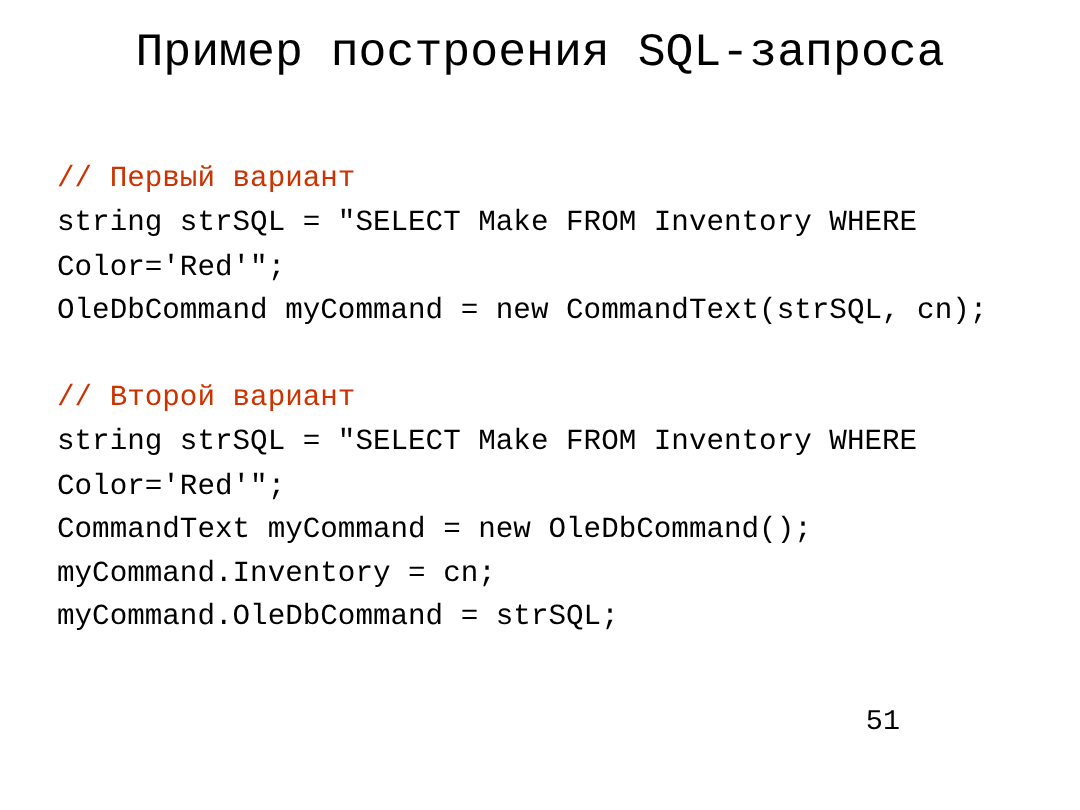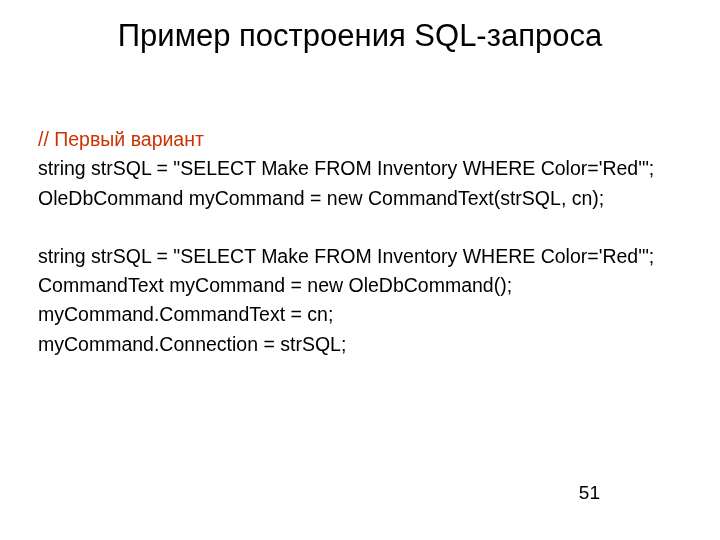--- a/index.html
+++ b/index.html
@@ -9,70 +9,71 @@
     height: 540px;
     background: #ffffff;
     font-family: Arial, Helvetica, sans-serif;
     color: #000000;
   }
   .slide {
     position: relative;
     width: 720px;
     height: 540px;
     box-sizing: border-box;
+    font-family: Liberation Mono, monospace;
   }
   .title {
     position: absolute;
     top: 18px;
     left: 0;
     width: 100%;
     text-align: center;
     font-size: 31px;
     font-weight: 400;
     color: #000000;
   }
   .body {
     position: absolute;
     top: 105px;
     left: 38px;
     right: 38px;
     font-size: 19.5px;
     line-height: 1.5;
     font-weight: 400;
     color: #000000;
-    margin-top: 20px;
   }
   .comment {
     color: #cc3300;
   }
   .spacer {
     height: 29px;
   }
   .pagenum {
     position: absolute;
     right: 120px;
-    bottom: 36px;
+    bottom: 48px;
     font-size: 19px;
     color: #000000;
   }
 </style>
 </head>
 <body>
 
 <div class="slide">
 
   <div class="title">Пример построения SQL-запроса</div>
 
   <div class="body">
     <div class="comment">// Первый вариант</div>
     <div>string strSQL = "SELECT Make FROM Inventory WHERE Color='Red'";</div>
     <div>OleDbCommand myCommand = new CommandText(strSQL, cn);</div>
 
     <div class="spacer"></div>
 
+    <div class="comment">// Второй вариант</div>
     <div>string strSQL = "SELECT Make FROM Inventory WHERE Color='Red'";</div>
     <div>CommandText myCommand = new OleDbCommand();</div>
-    <div>myCommand.CommandText = cn;</div>
-    <div>myCommand.Connection = strSQL;</div>
+    <div>myCommand.Inventory = cn;</div>
+    <div>myCommand.OleDbCommand = strSQL;</div>
   </div>
 
   <div class="pagenum">51</div>
 </div>
 
 </body></html>

